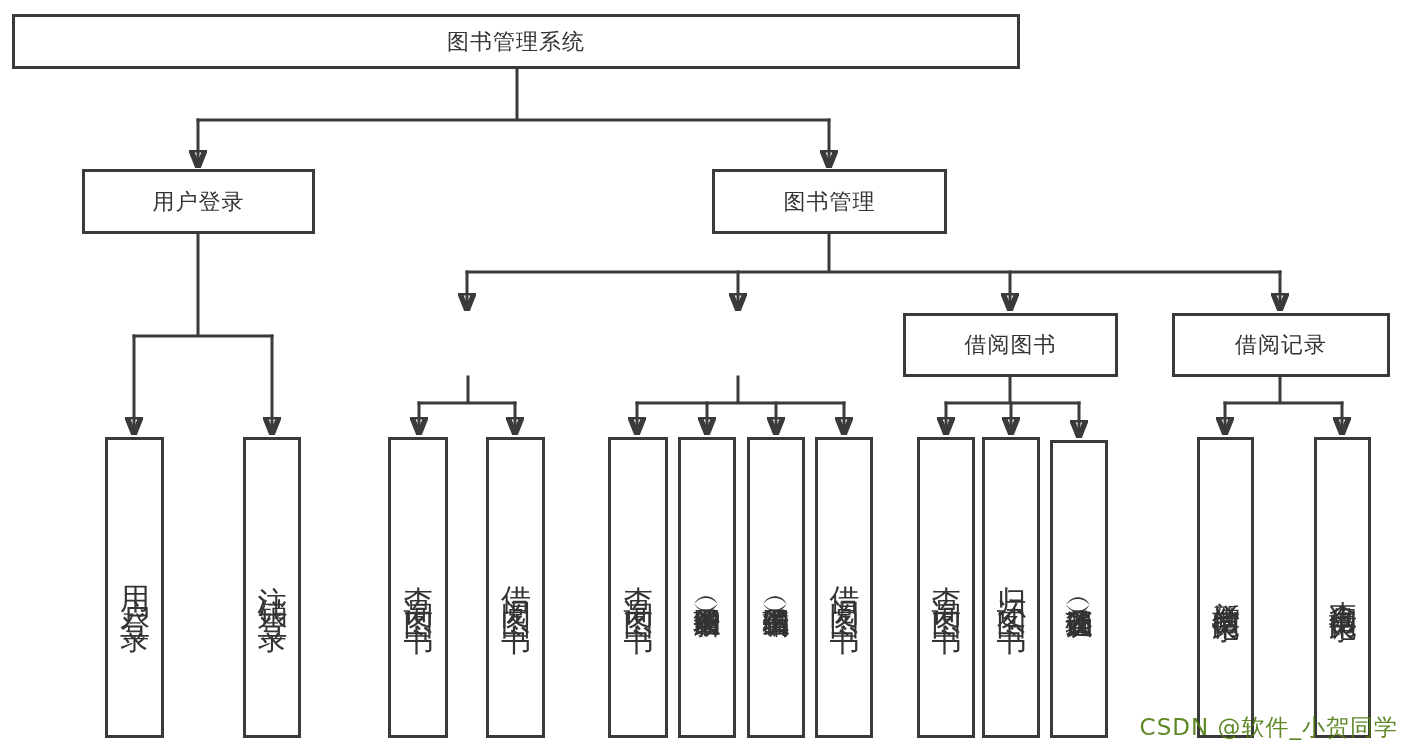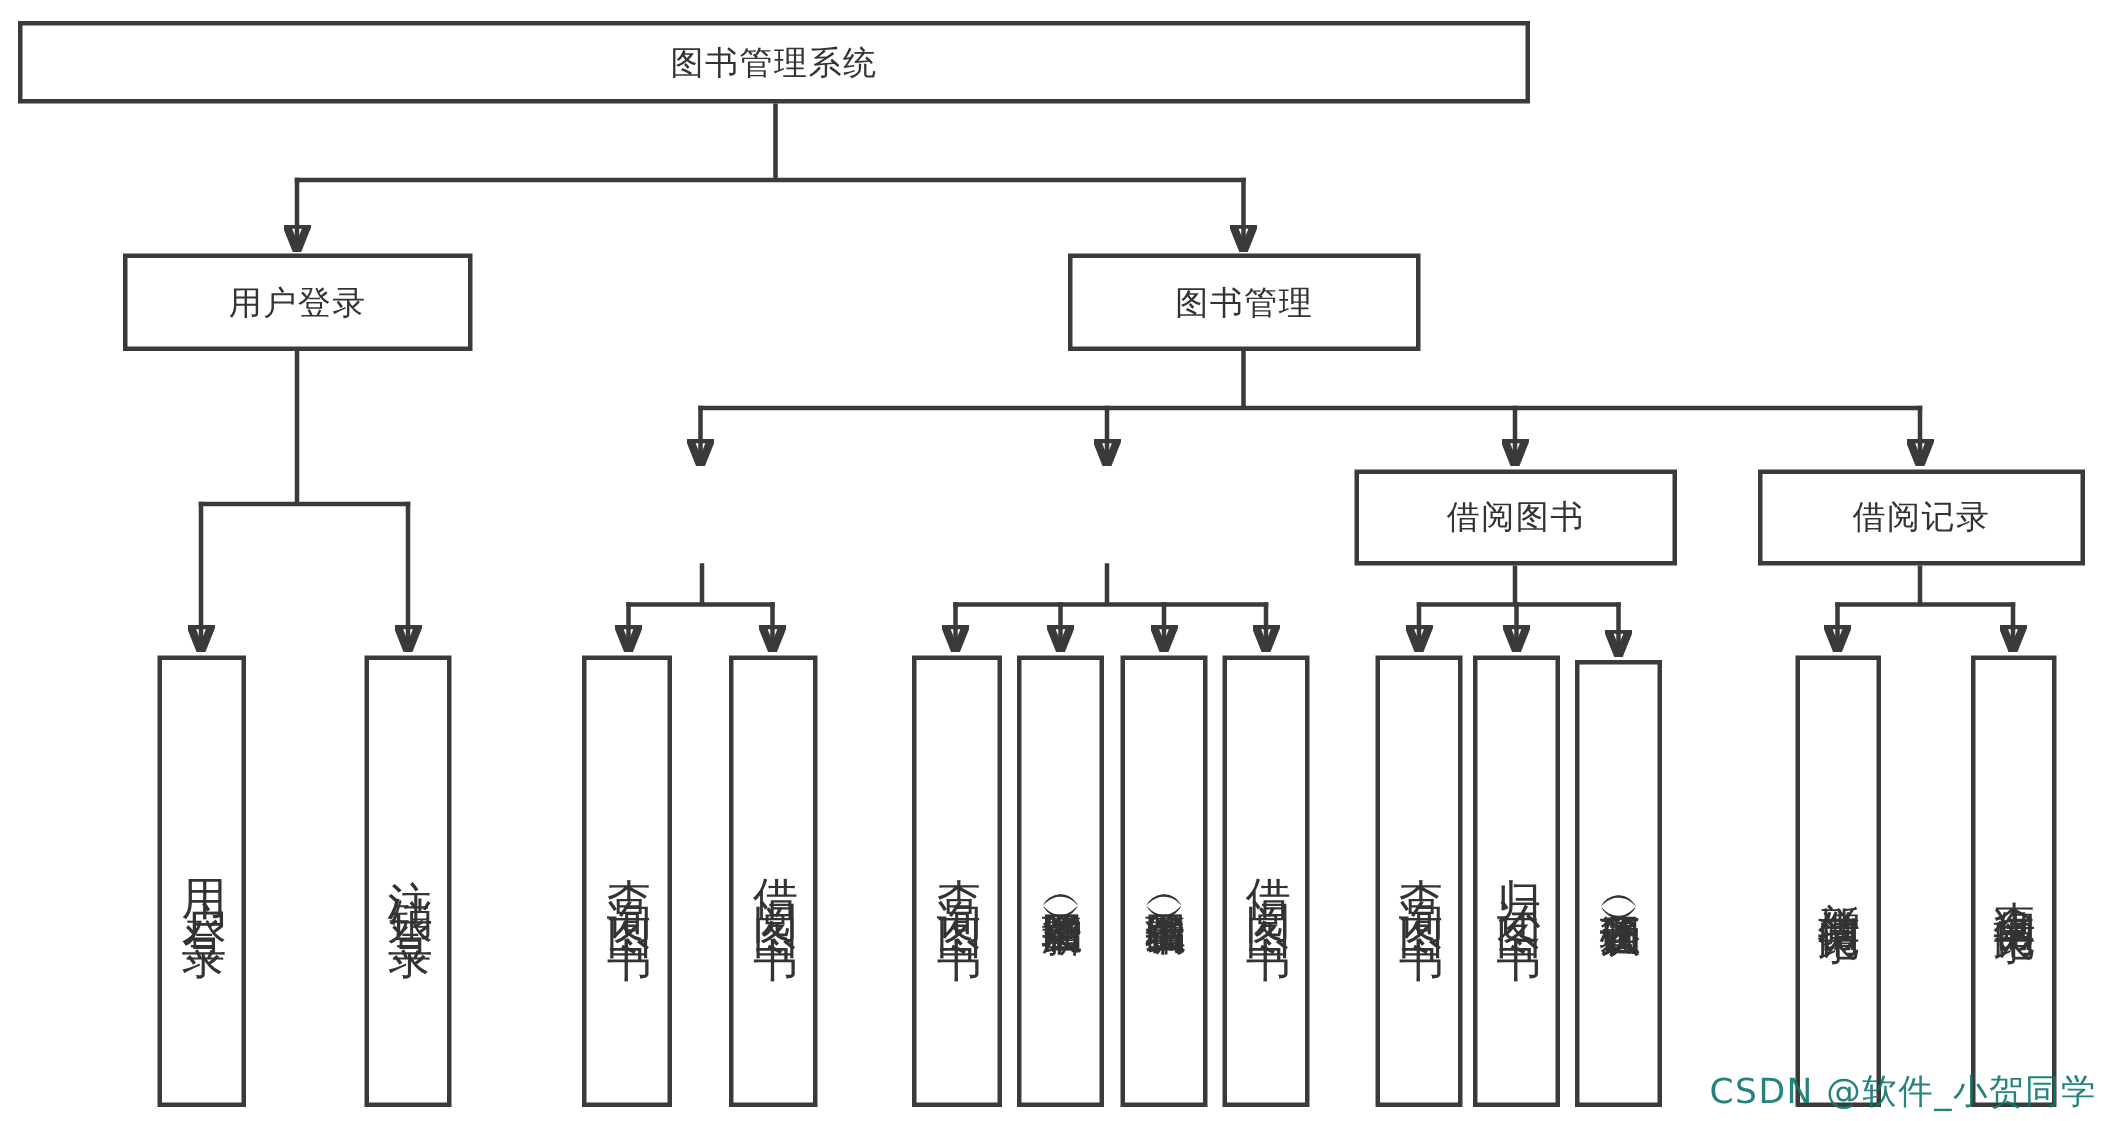--- a/index.html
+++ b/index.html
@@ -29,21 +29,21 @@
     white-space:nowrap;
     color:#333333;
   }
   .v4 span{font-size:30px;letter-spacing:13px;}
   .v6 span{font-size:28px;letter-spacing:3px;}
   .v9 span{font-size:27px;letter-spacing:0px;}
   .watermark{
     position:absolute;
     right:7px;bottom:4px;
     font-size:23px;
-    color:#0f766e;
+    color:#4d7c0f;
     opacity:.9;
     z-index:5;
     white-space:nowrap;
     letter-spacing:1px;
   }
 </style>
 </head>
 <body>
 
 <div class="stage">

